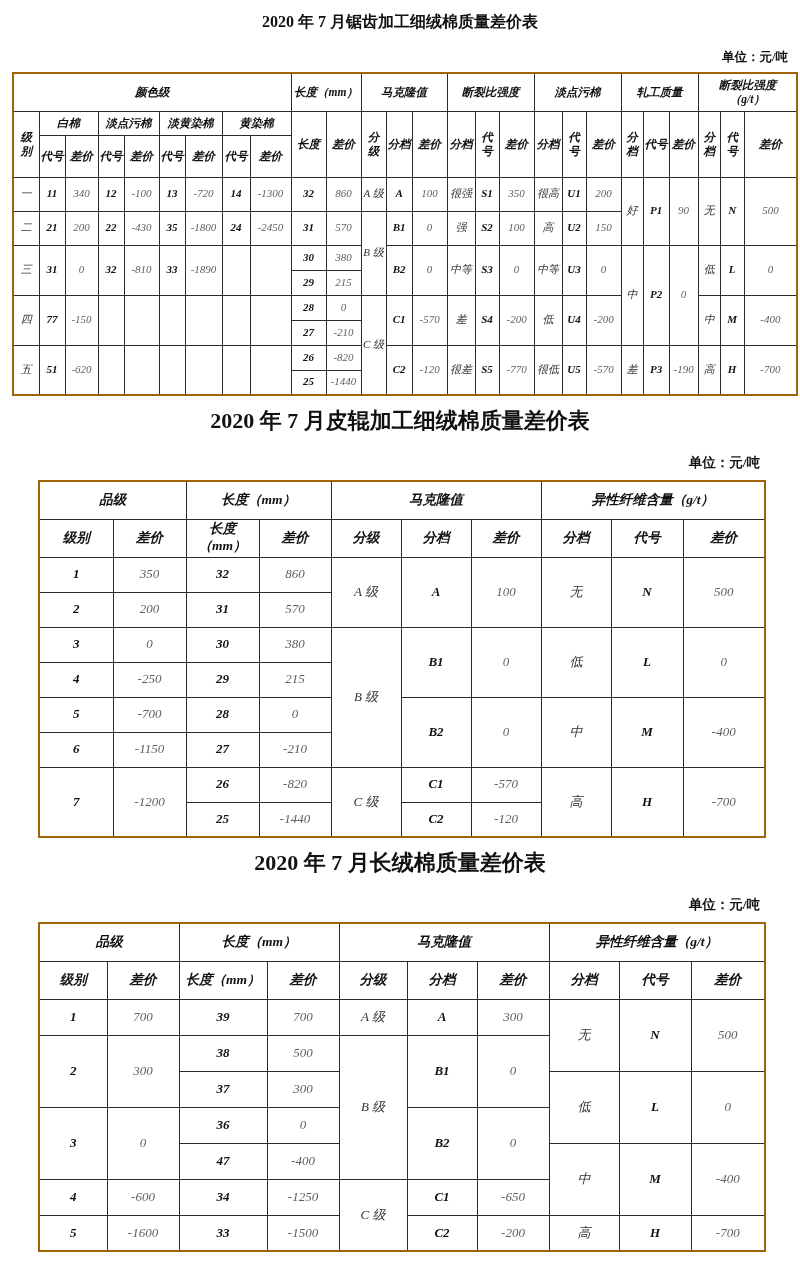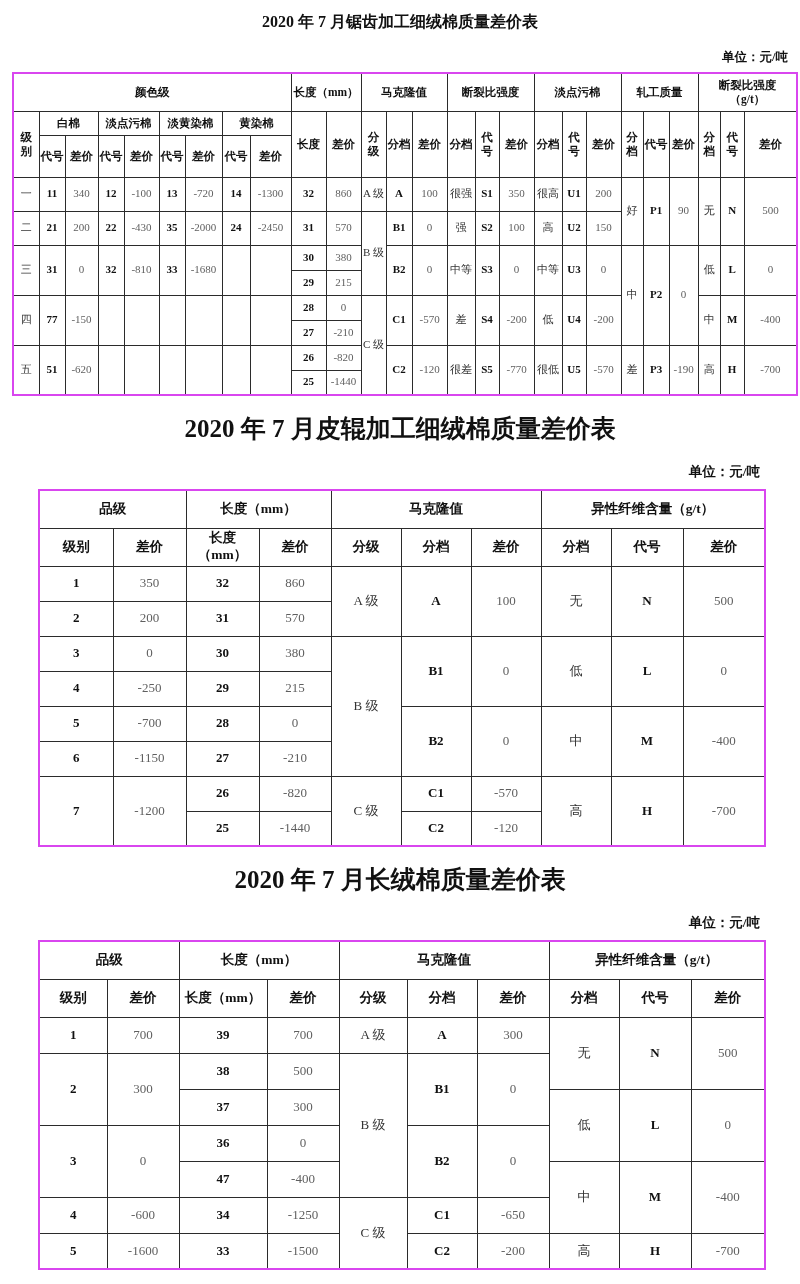--- a/index.html
+++ b/index.html
@@ -6,29 +6,30 @@
   body{
     width:800px;min-height:1284px;
     font-family:"Liberation Serif","DejaVu Serif",serif;
     color:#1a1a1a;
   }
   .doc-title{
     text-align:center;font-weight:bold;color:#111;
     margin:0;white-space:nowrap;
   }
   .t1-title{font-size:16px;padding-top:12px;}
-  .t2-title,.t3-title{font-size:25px;padding-top:16px;}
+  .t2-title,.t3-title{font-size:22px;padding-top:10px;}
   .unit{
     text-align:right;font-weight:bold;font-size:12.5px;color:#111;
   }
   .unit1{padding:16px 12px 6px 0;}
   .unit2,.unit3{padding:18px 40px 8px 0;font-size:13.5px;}
   table{
     border-collapse:collapse;table-layout:fixed;
-    border:2px solid #d946ef;
+    border:2px solid #a16207;
+    font-style:italic;
   }
   td,th{
     border:1px solid #2b2b2b;
     text-align:center;vertical-align:middle;
     padding:1px 1px;overflow:hidden;
     white-space:pre-line;line-height:1.25;
   }
   th{font-weight:bold;color:#111;}
   
   .t1{width:778px;margin-left:12px;font-size:11px;}
@@ -162,21 +163,21 @@
       <td class="cd" rowspan="2">N</td>
       <td class="vl" rowspan="2">500</td>
     </tr>
     <tr class="br-tall">
       <td class="lv">二</td>
       <td class="cd">21</td>
       <td class="vl">200</td>
       <td class="cd">22</td>
       <td class="vl">-430</td>
       <td class="cd">35</td>
-      <td class="vl">-2000</td>
+      <td class="vl">-1800</td>
       <td class="cd">24</td>
       <td class="vl">-2450</td>
       <td class="cd">31</td>
       <td class="vl">570</td>
       <td class="gr" rowspan="3">B 级</td>
       <td class="cd">B1</td>
       <td class="vl">0</td>
       <td class="cn">强</td>
       <td class="cd">S2</td>
       <td class="vl">100</td>
@@ -184,21 +185,21 @@
       <td class="cd">U2</td>
       <td class="vl">150</td>
     </tr>
     <tr class="br">
       <td class="lv" rowspan="2">三</td>
       <td class="cd" rowspan="2">31</td>
       <td class="vl" rowspan="2">0</td>
       <td class="cd" rowspan="2">32</td>
       <td class="vl" rowspan="2">-810</td>
       <td class="cd" rowspan="2">33</td>
-      <td class="vl" rowspan="2">-1680</td>
+      <td class="vl" rowspan="2">-1890</td>
       <td class="cd" rowspan="2"></td>
       <td class="vl" rowspan="2"></td>
       <td class="cd">30</td>
       <td class="vl">380</td>
       <td class="cd" rowspan="2">B2</td>
       <td class="vl" rowspan="2">0</td>
       <td class="cn" rowspan="2">中等</td>
       <td class="cd" rowspan="2">S3</td>
       <td class="vl" rowspan="2">0</td>
       <td class="cn" rowspan="2">中等</td>

